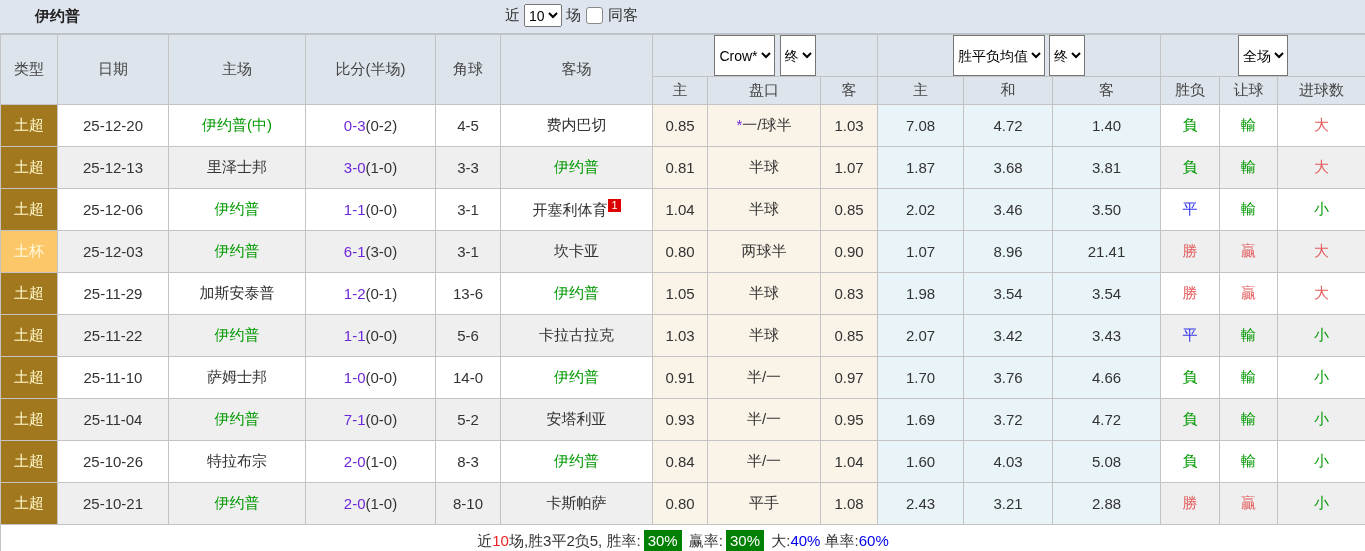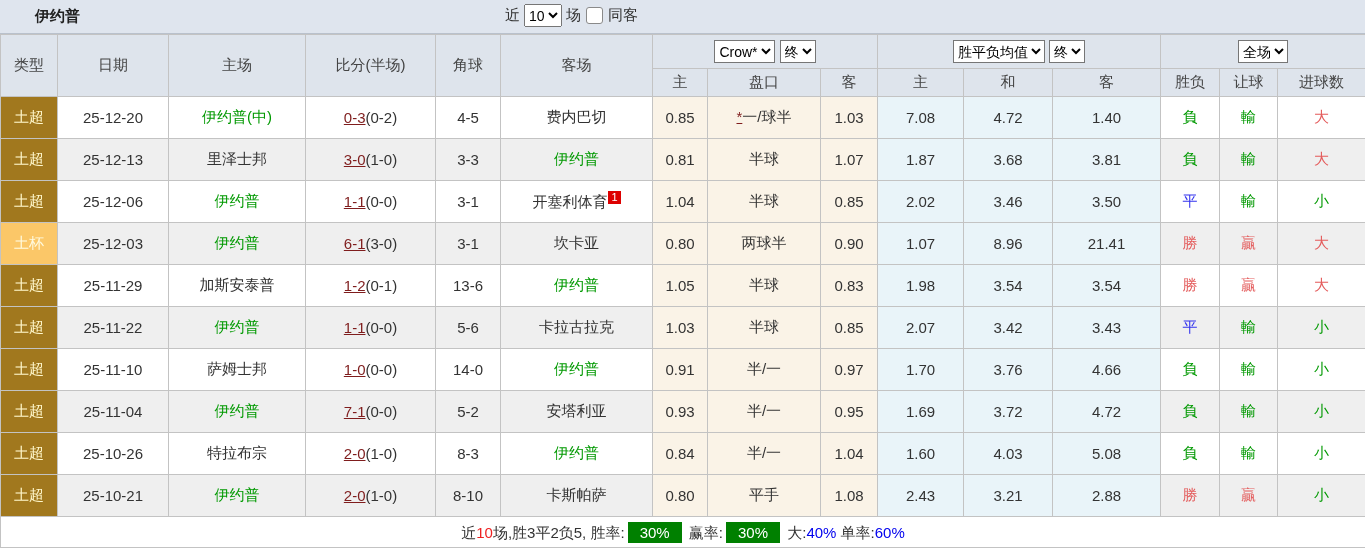--- a/index.html
+++ b/index.html
@@ -24,37 +24,37 @@
       vertical-align:middle;margin:0 1px;}
   .cb.checked{background:#0b76ef;color:#fff;text-align:center;line-height:17px;font-size:12px;}
   .cb.unchecked{background:#fff;border:1px solid #8a8a8a;}
   
   table{border-collapse:collapse;table-layout:fixed;width:1365px;}
   td,th{border:1px solid #c3c3c3;overflow:hidden;white-space:nowrap;
         text-align:center;font-weight:normal;padding:0;}
   thead th{background:#dee4ec;color:#444;}
   thead tr.h1 th{height:33px;}
   thead tr.h2 th{height:27px;}
-  thead select{font-size:14px;height:23px;background:#fff;}
+  thead select{font-size:14px;height:41px;background:#fff;}
   tbody td{height:41px;font-size:15px;}
   tr.even td{background:#efefef;}
   tr.odd td{background:#ffffff;}
   td.type-league{background:#a1781e !important;color:#fff8cc;}
   td.type-cup{background:#fbc768 !important;color:#fffbe0;}
   td.hcell{background:#faf3e7 !important;text-align:center;}   
   td.acell{background:#e9f4f9 !important;}   
   .t-green{color:#009900;}
-  .t-red{color:#7f1d1d;text-decoration:underline;}
+  .t-red{color:#6d28d9;}
   .t-resred{color:#e45c5c;}
   .t-blue{color:#3333ee;}
   .red-badge{background:#dd0000;color:#fff;font-size:11px;padding:0 3px;margin-left:1px;
              vertical-align:super;line-height:13px;display:inline-block;}
   
   td.summary{height:30px;background:#fff;font-size:15px;}
-  .badge-green{background:#008000;color:#fff;padding:2px 12px;margin:0 3px;display:inline-block;}
+  .badge-green{background:#008000;color:#fff;padding:2px 4px;margin:0 3px;display:inline-block;}
   .seg-blue{color:#0000ee;}
   .seg-red{color:#ee2222;}
 </style>
 </head>
 <body>
 
 <div class="topbar">
   <span class="title">伊约普</span>
   <div class="controls">
     <span>近</span>

